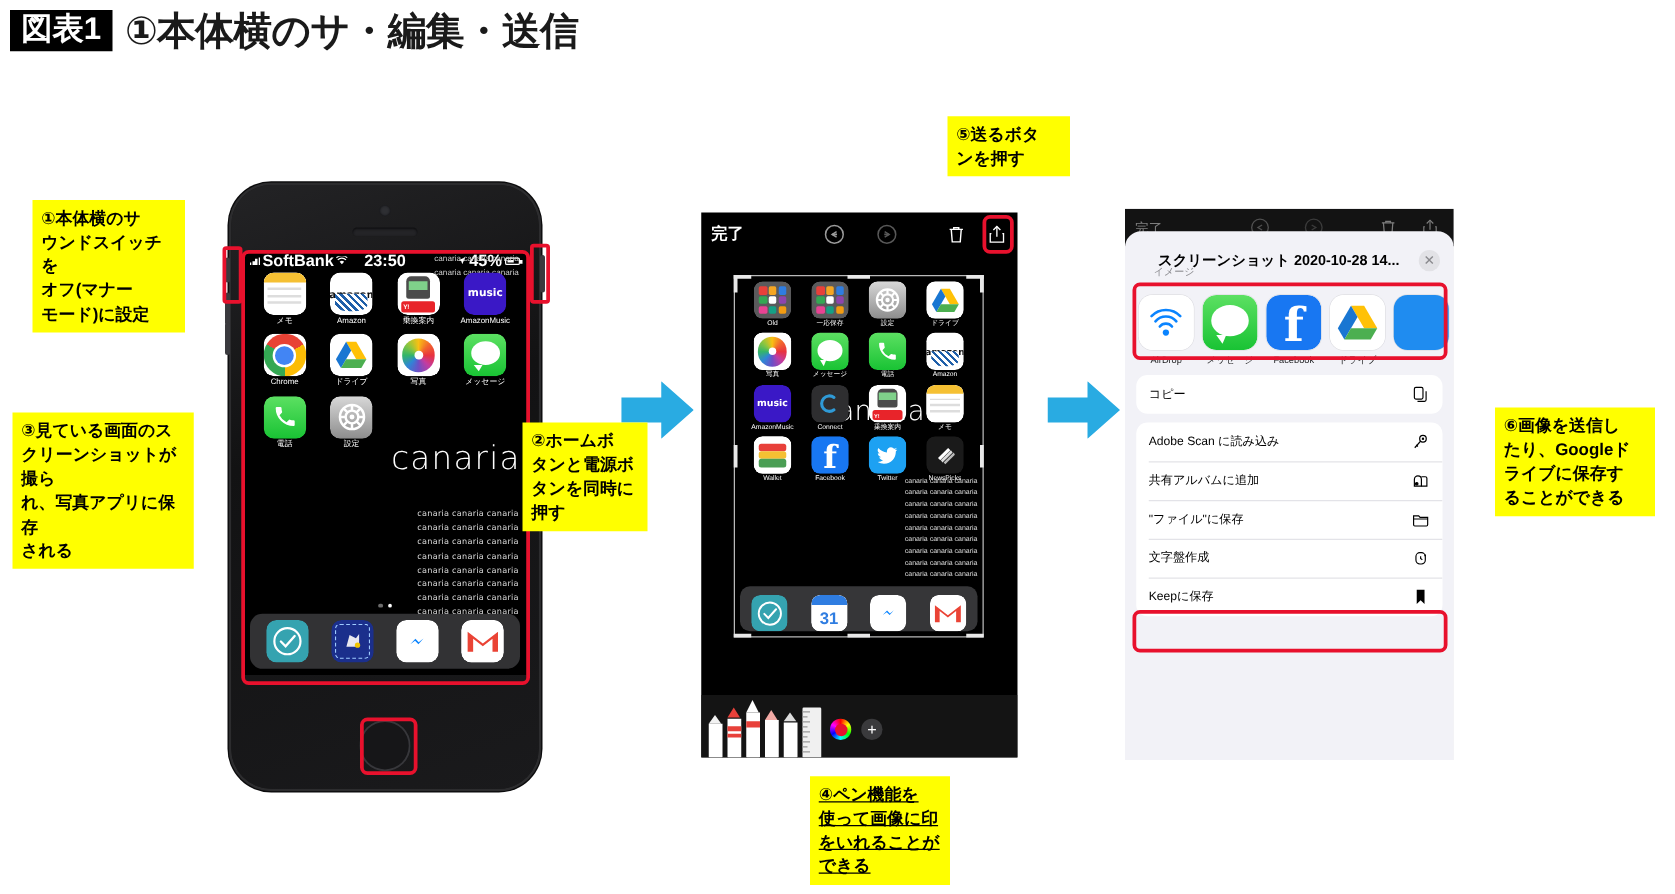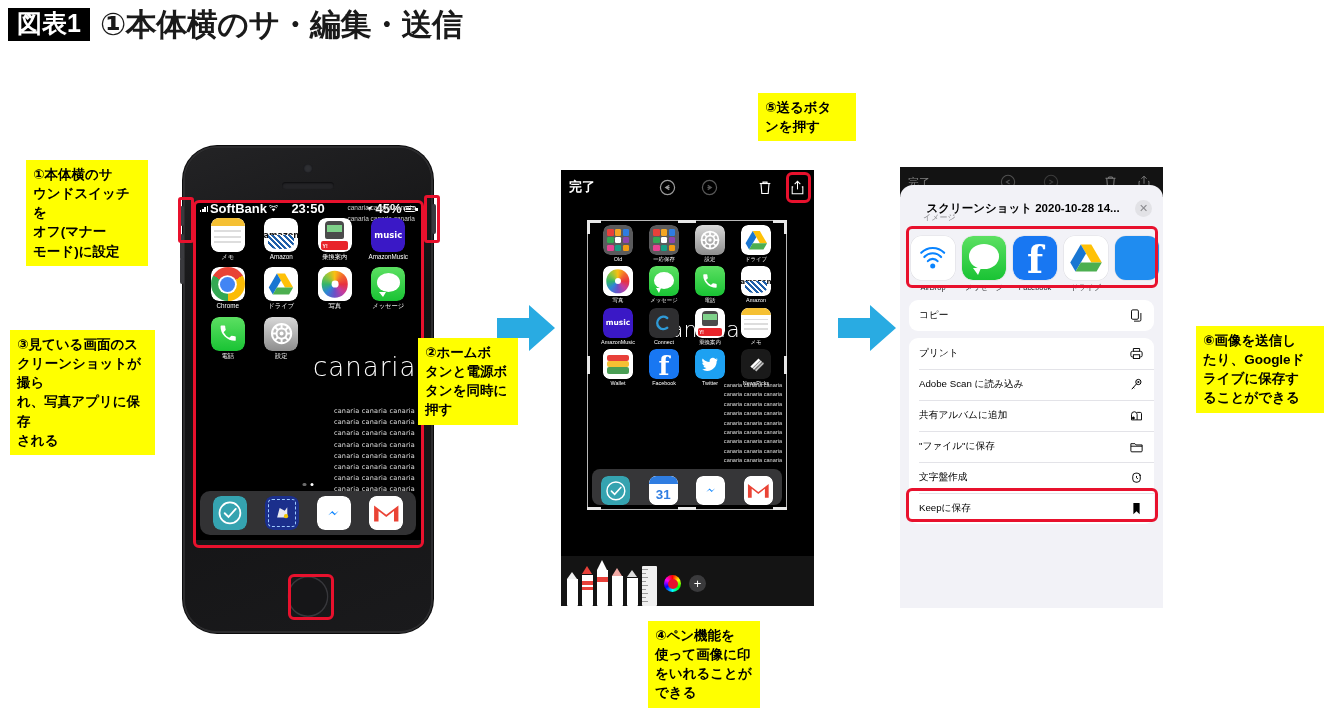--- a/index.html
+++ b/index.html
@@ -815,32 +815,20 @@
                 <rect x="4" y="3" width="11" height="15" rx="2"></rect>
                 <path d="M8 21h9a2 2 0 0 0 2-2V8"></path>
               </svg>
             </div>
           </span>
         </div>
       </div>
     <div class="gap"></div>
     <div class="actlist" id="p3-list2">
         <div class="actrow">
-          <span>プリント</span>
-          <span class="ri">
-            <div style="width: 100%; height: 100%; display: flex; align-items: center; justify-content: center; position: relative; overflow: hidden; border-radius: inherit;">
-              <svg viewBox="0 0 24 24" width="15" height="15" fill="none" stroke="#000" stroke-width="1.5">
-                <rect x="3" y="8.5" width="18" height="9" rx="2.5"></rect>
-                <path d="M7 8.5V4h10v4.5"></path>
-                <rect x="7" y="14" width="10" height="6" fill="#fff"></rect>
-              </svg>
-            </div>
-          </span>
-        </div>
-        <div class="actrow">
           <span>Adobe Scan に読み込み</span>
           <span class="ri">
             <div style="width: 100%; height: 100%; display: flex; align-items: center; justify-content: center; position: relative; overflow: hidden; border-radius: inherit;">
               <svg viewBox="0 0 24 24" width="15" height="15" fill="none" stroke="#000" stroke-width="1.6">
                 <circle cx="15" cy="8" r="4.2"></circle>
                 <path d="M12 11 L4.5 19.5"></path>
                 <path d="M6.5 16 l2 2"></path>
                 <rect x="13.6" y="6.6" width="2.8" height="2.8" fill="#000" stroke="none"></rect>
               </svg>
             </div>
@@ -921,21 +909,21 @@
     <polygon points="60,110 12,0 44,110" fill="#ffff00"></polygon>
   </svg>
 <div class="callout" style="left:418px;top:338px;width:100px;">②ホームボ
 タンと電源ボ
 タンを同時に
 押す</div>
 
 <svg class="tail" style="left:640px;top:578px" width="58" height="48" viewBox="0 0 58 48">
     <polygon points="0,0 58,48 26,48" fill="#ffff00"></polygon>
   </svg>
-<div class="callout" style="left:648px;top:621px;width:112px;">④ペン機能を
+<div class="callout" style="left:648px;top:621px;width:112px;text-decoration:underline;">④ペン機能を
 使って画像に印
 をいれることが
 できる</div>
 
 <svg class="tail" style="left:762px;top:147px" width="52" height="48" viewBox="0 0 52 48">
     <polygon points="0,0 32,0 52,48" fill="#ffff00"></polygon>
   </svg>
 <div class="callout" style="left:758px;top:93px;width:98px;">⑤送るボタ
 ンを押す</div>
 

